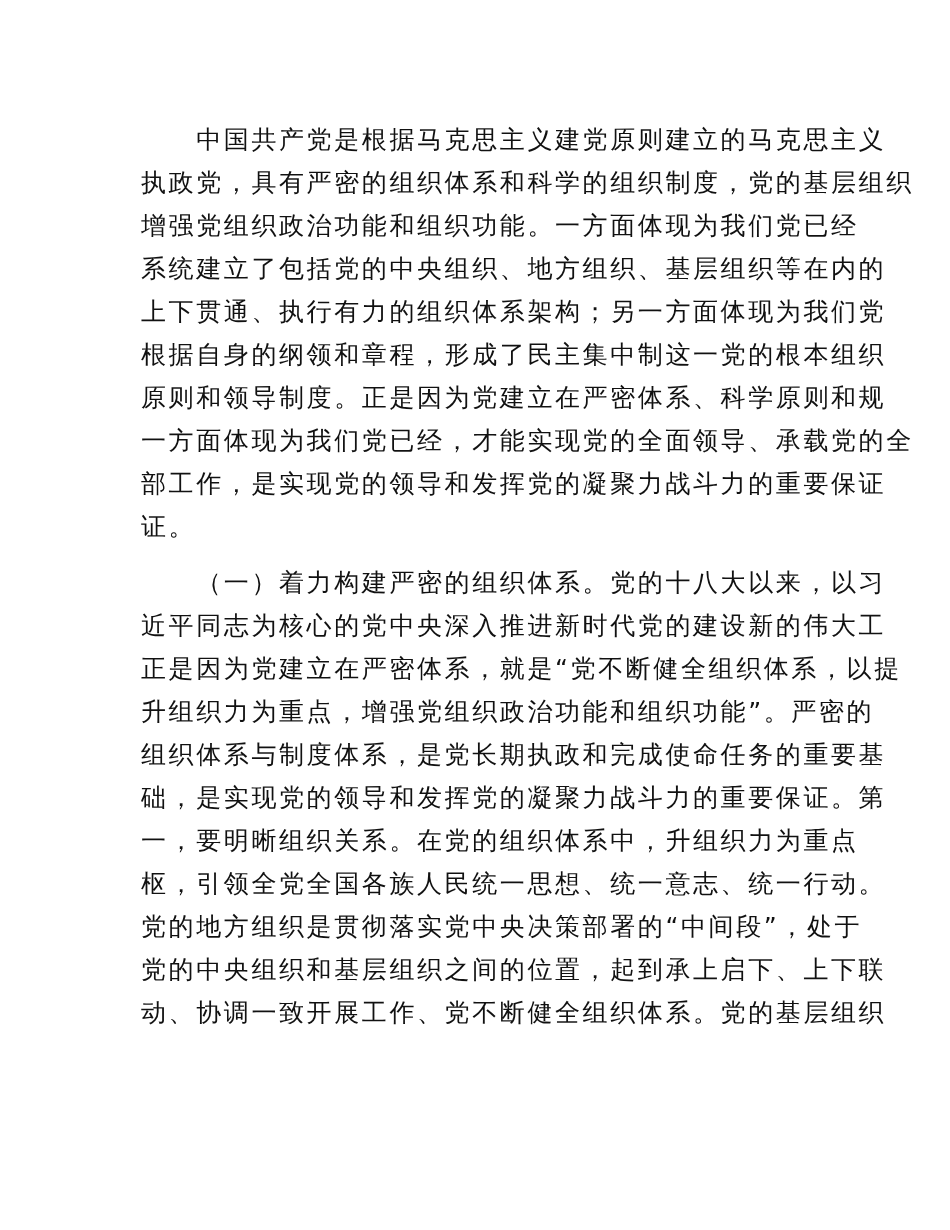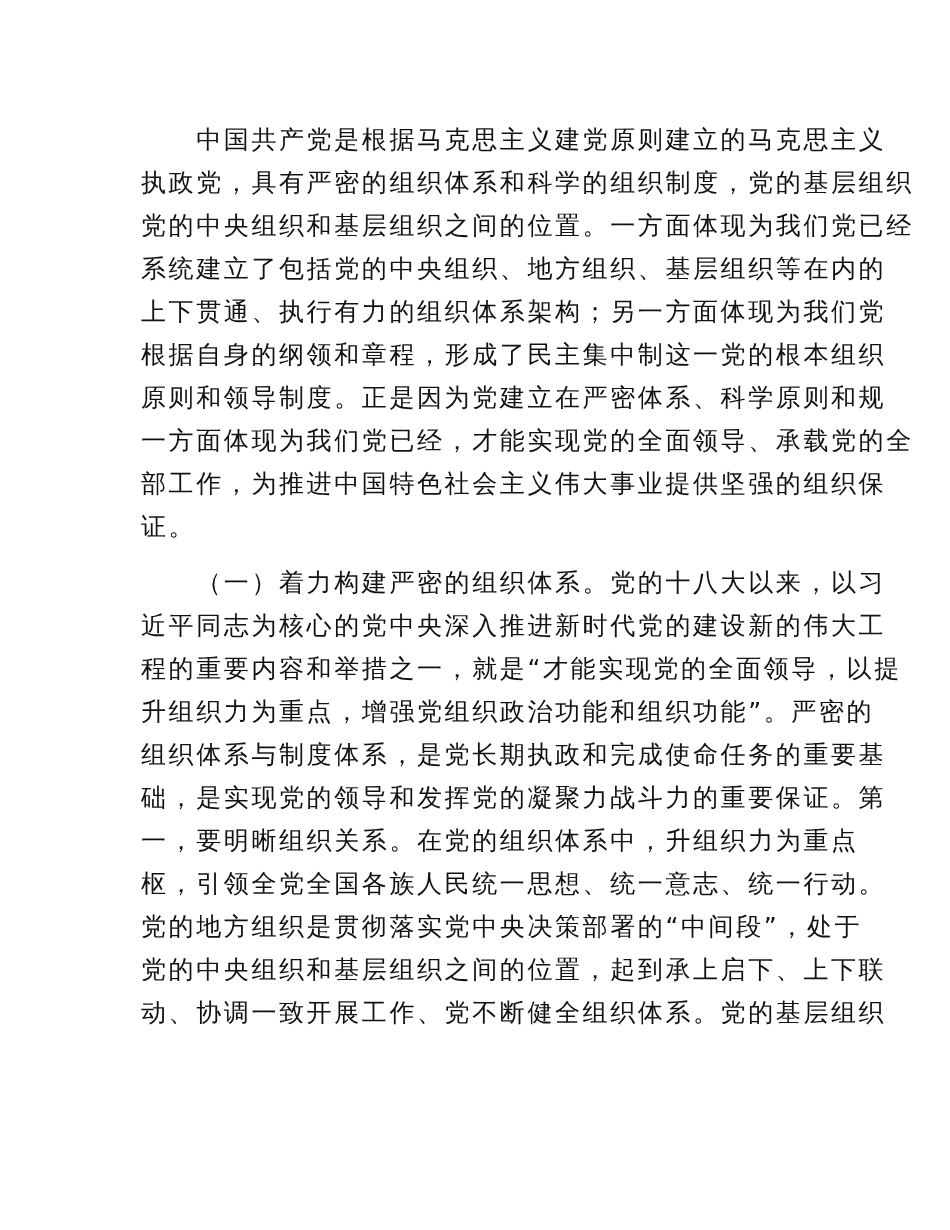--- a/index.html
+++ b/index.html
@@ -12,33 +12,33 @@
     white-space: nowrap; letter-spacing: 2.6px;
   }
 </style>
 </head>
 <body>
 
 <div class="page">
   <div>
     <div class="line" style="top:118px">　　中国共产党是根据马克思主义建党原则建立的马克思主义</div>
     <div class="line" style="top:161px">执政党，具有严密的组织体系和科学的组织制度，党的基层组织</div>
-    <div class="line" style="top:204px">党的中央组织和基层组织之间的位置。一方面体现为我们党已经</div>
+    <div class="line" style="top:204px">增强党组织政治功能和组织功能。一方面体现为我们党已经</div>
     <div class="line" style="top:247px">系统建立了包括党的中央组织、地方组织、基层组织等在内的</div>
     <div class="line" style="top:290px">上下贯通、执行有力的组织体系架构；另一方面体现为我们党</div>
     <div class="line" style="top:333px">根据自身的纲领和章程，形成了民主集中制这一党的根本组织</div>
     <div class="line" style="top:376px">原则和领导制度。正是因为党建立在严密体系、科学原则和规</div>
     <div class="line" style="top:419px">一方面体现为我们党已经，才能实现党的全面领导、承载党的全</div>
-    <div class="line" style="top:462px">部工作，为推进中国特色社会主义伟大事业提供坚强的组织保</div>
+    <div class="line" style="top:462px">部工作，是实现党的领导和发挥党的凝聚力战斗力的重要保证</div>
     <div class="line" style="top:505px">证。</div>
   </div>
   <div>
     <div class="line" style="top:561px">　　（一）着力构建严密的组织体系。党的十八大以来，以习</div>
     <div class="line" style="top:604px">近平同志为核心的党中央深入推进新时代党的建设新的伟大工</div>
-    <div class="line" style="top:647px">程的重要内容和举措之一，就是“才能实现党的全面领导，以提</div>
+    <div class="line" style="top:647px">正是因为党建立在严密体系，就是“党不断健全组织体系，以提</div>
     <div class="line" style="top:690px">升组织力为重点，增强党组织政治功能和组织功能”。严密的</div>
     <div class="line" style="top:733px">组织体系与制度体系，是党长期执政和完成使命任务的重要基</div>
     <div class="line" style="top:776px">础，是实现党的领导和发挥党的凝聚力战斗力的重要保证。第</div>
     <div class="line" style="top:819px">一，要明晰组织关系。在党的组织体系中，升组织力为重点</div>
     <div class="line" style="top:862px">枢，引领全党全国各族人民统一思想、统一意志、统一行动。</div>
     <div class="line" style="top:905px">党的地方组织是贯彻落实党中央决策部署的“中间段”，处于</div>
     <div class="line" style="top:948px">党的中央组织和基层组织之间的位置，起到承上启下、上下联</div>
     <div class="line" style="top:991px">动、协调一致开展工作、党不断健全组织体系。党的基层组织</div>
   </div>
 </div>

